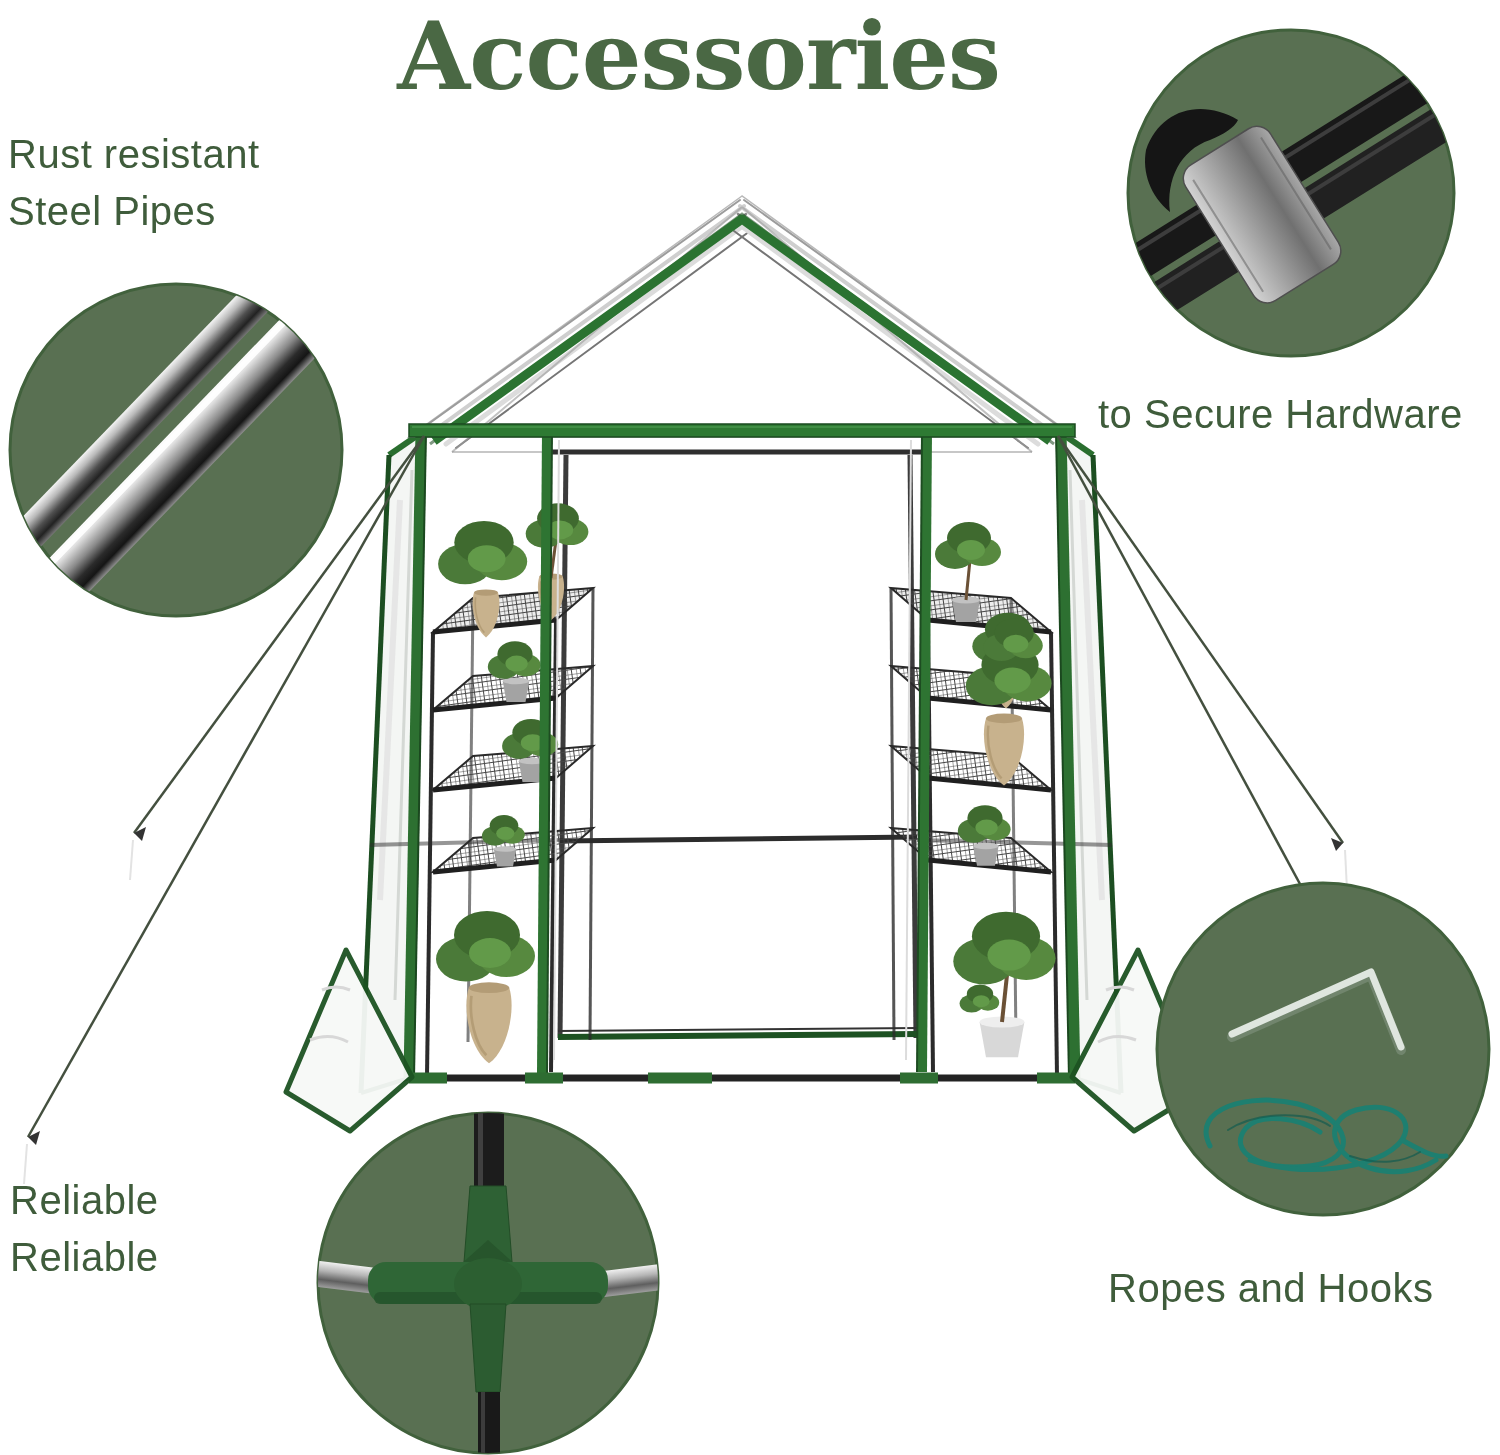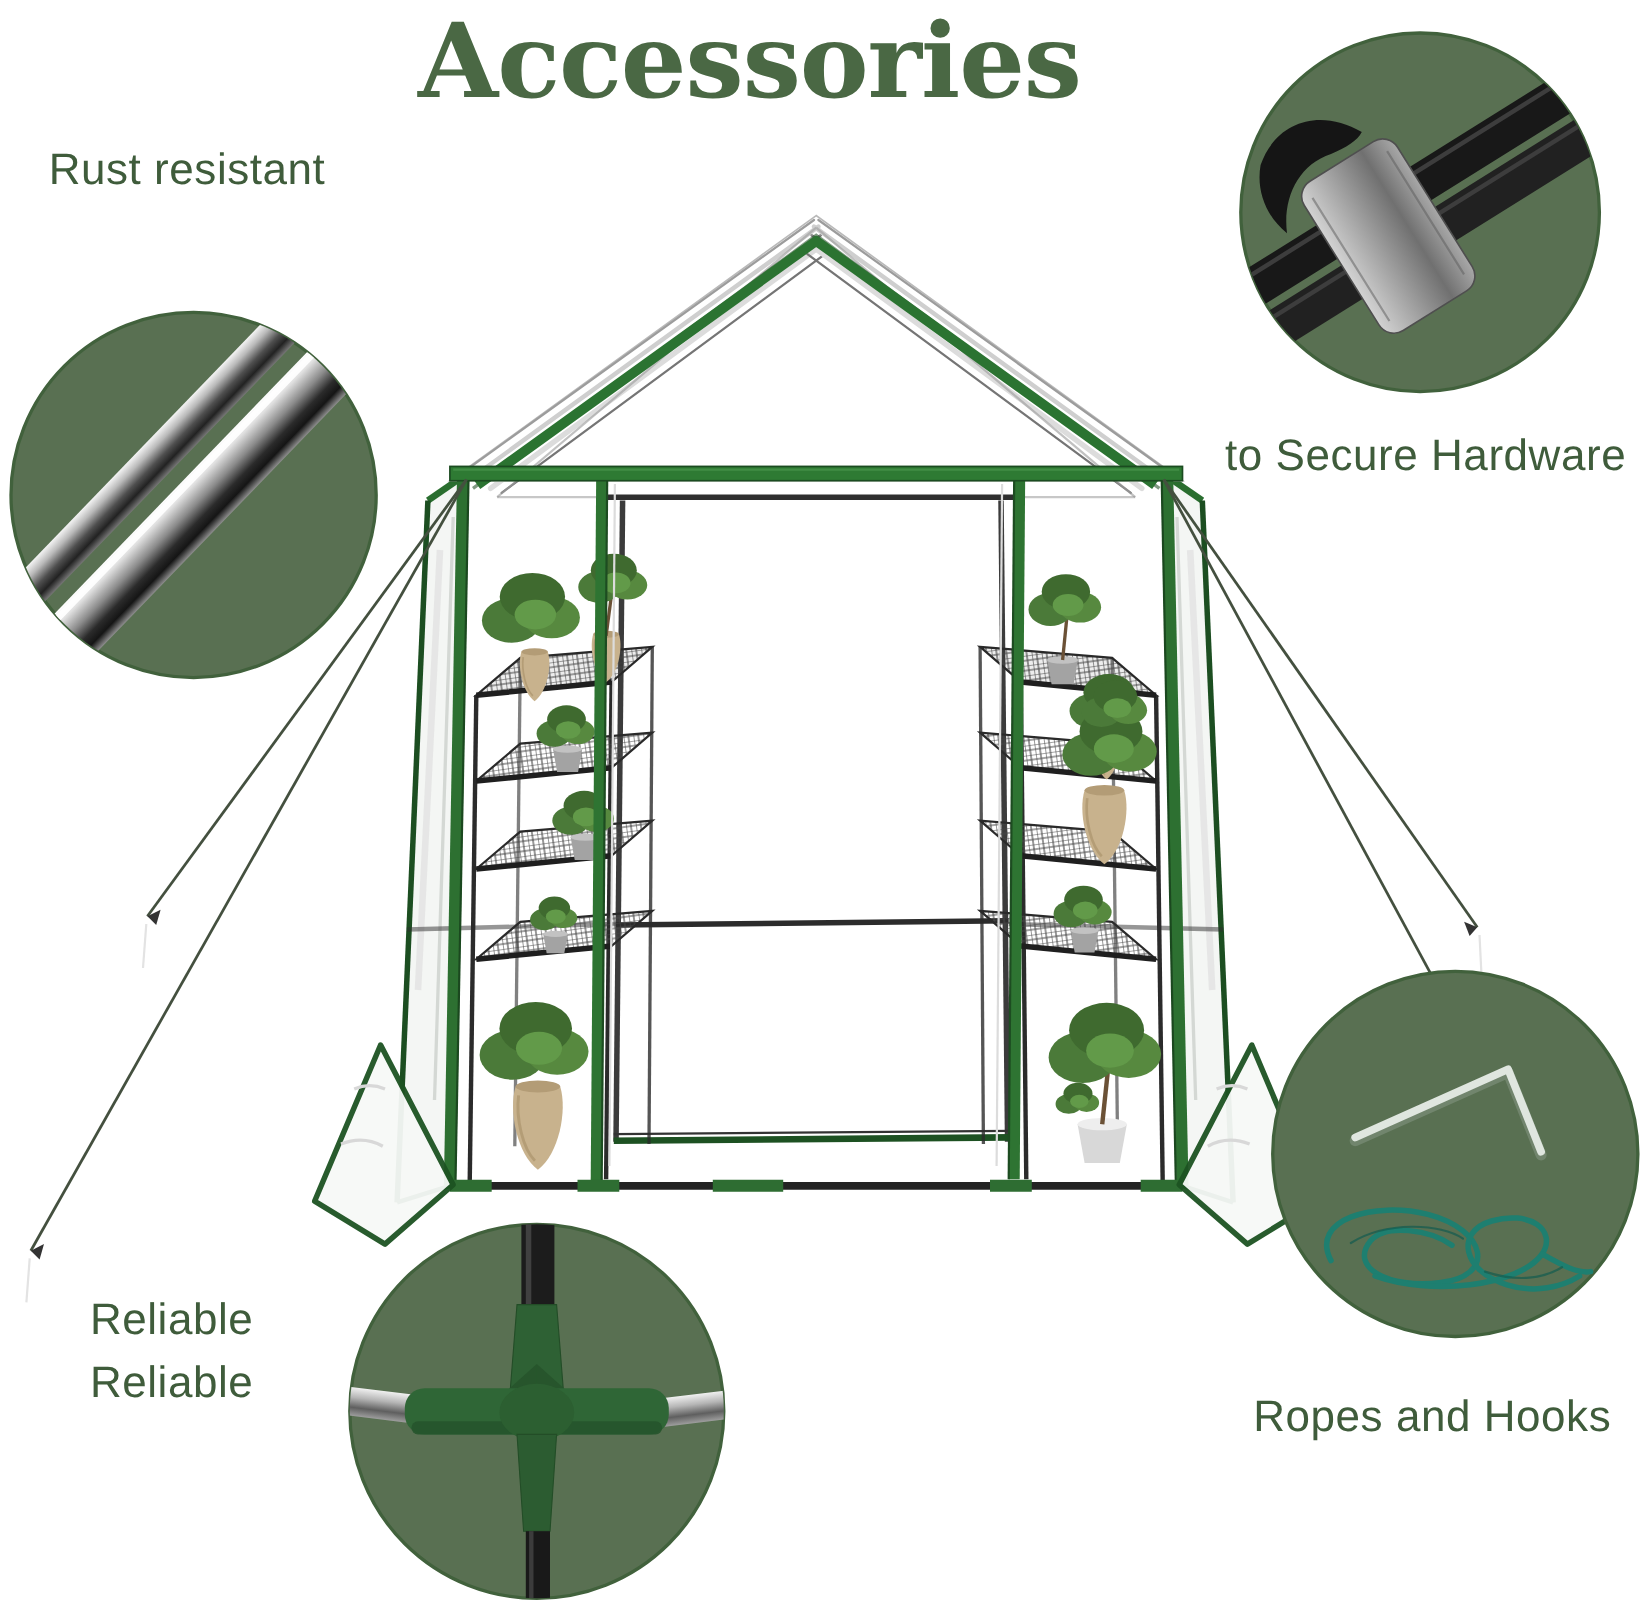--- a/index.html
+++ b/index.html
@@ -1,22 +1,22 @@
 <!DOCTYPE html>
 <html style="--background: #ffffff; --title-green: #4a6844; --label-green: #3f5c3b; --circle-green: #597052; --circle-rim: #41613c; --frame-green: #2e7a33; --trim-green: #1d5322; --rope-teal: #1e7f70;"><head>
 <meta charset="utf-8">
 <style>
   html,body{margin:0;padding:0;background:#fff}
   .canvas{position:relative;width:1500px;height:1455px;background:var(--background,#ffffff);
           overflow:hidden;font-family:"Liberation Sans",sans-serif}
   svg.scene{position:absolute;left:0;top:0;display:block}
-  .title{position:absolute;left:380px;top:0;width:620px;text-align:left;
+  .title{position:absolute;left:380px;top:0;width:620px;text-align:right;
          font-family:"DejaVu Serif",serif;font-weight:bold;font-size:94px;line-height:112px;
          letter-spacing:-1px;color:var(--title-green,#4a6844)}
-  .callout-label{position:absolute;text-align:center;color:var(--label-green,#3f5c3b);
+  .callout-label{position:absolute;text-align:left;color:var(--label-green,#3f5c3b);
          font-size:40px;line-height:57px;font-weight:400;letter-spacing:.5px}
   #label-steel{left:8px;top:126px;width:324px}
   #label-velcro{left:1098px;top:386px;width:396px}
   #label-hardware{left:10px;top:1172px;width:292px}
   #label-ropes{left:1108px;top:1260px;width:388px}
 </style>
 </head>
 <body>
 
 <div class="canvas">
@@ -315,20 +315,21 @@
           <path d="M1350,1156 C1380,1166 1404,1162 1420,1152"></path>
         </g>
       </g>
     </g>
   </svg>
 
   <div class="title">Accessories</div>
 
   <div id="label-steel" class="callout-label">
     <div>Rust resistant</div>
+    <div>Steel Pipes</div>
   </div>
 
   <div id="label-velcro" class="callout-label">
     <div>to Secure Hardware</div>
   </div>
 
   <div id="label-hardware" class="callout-label">
     <div>Reliable</div>
     <div>Reliable</div>
   </div>

